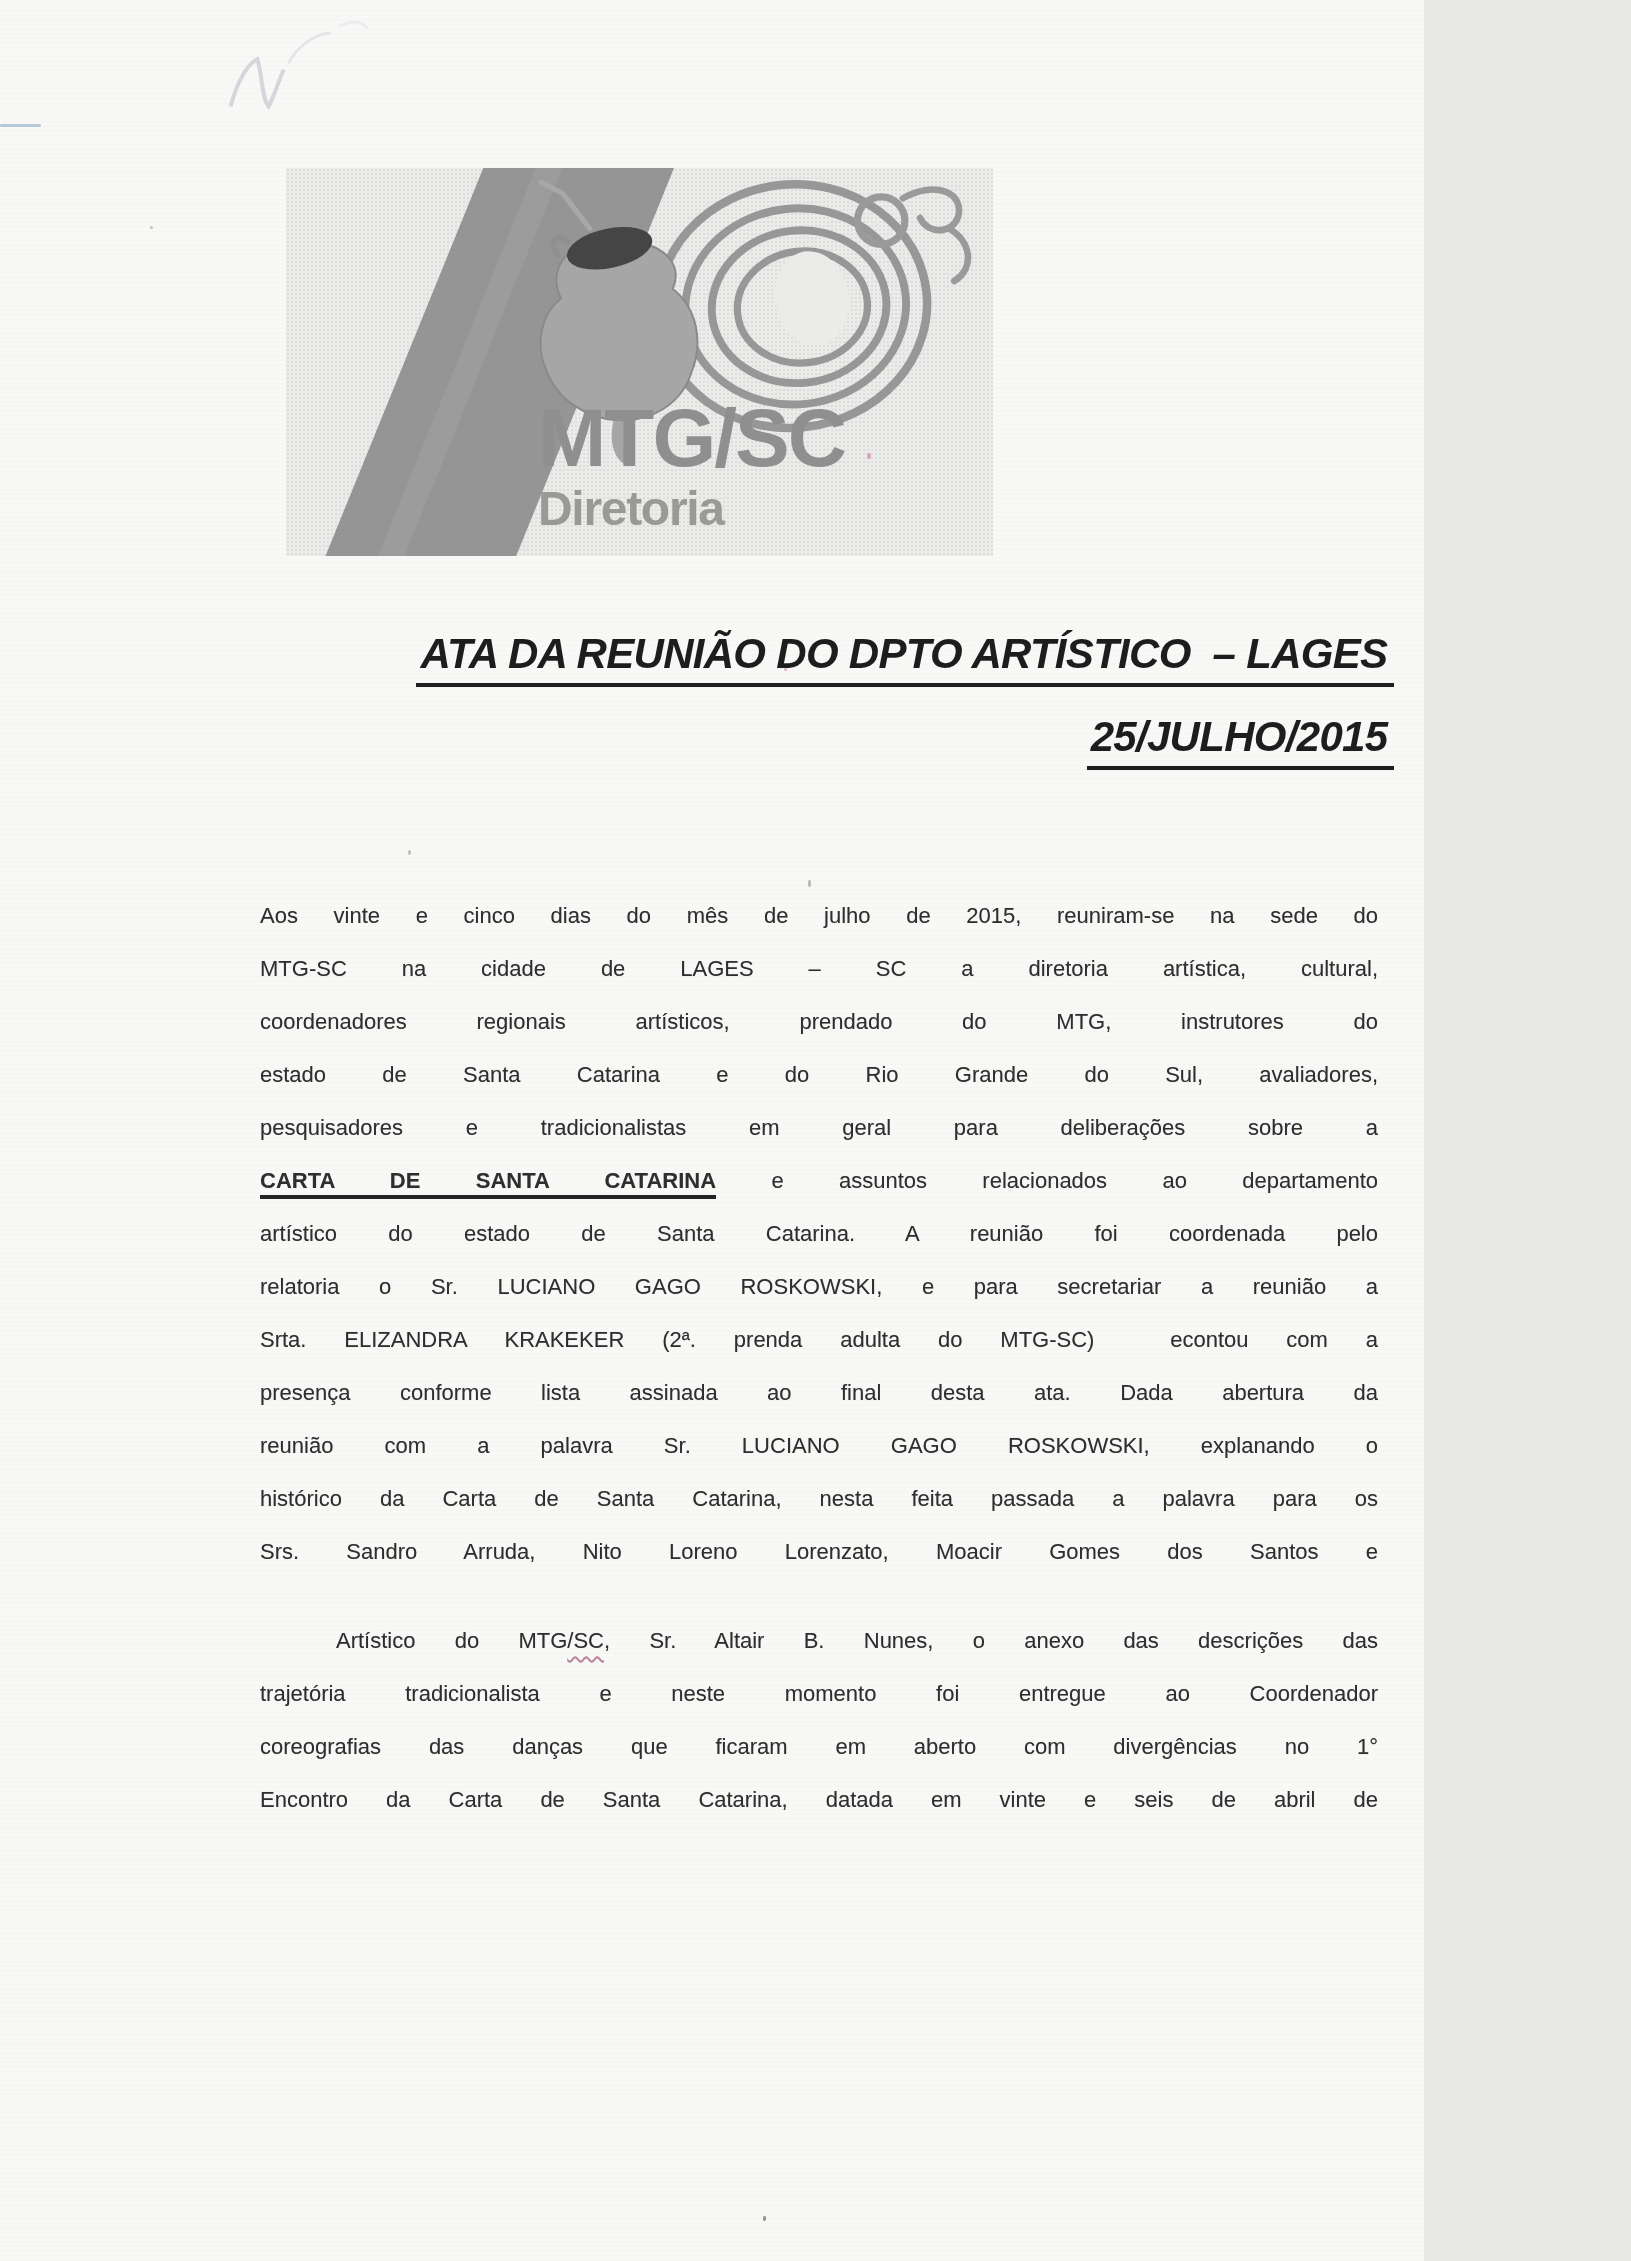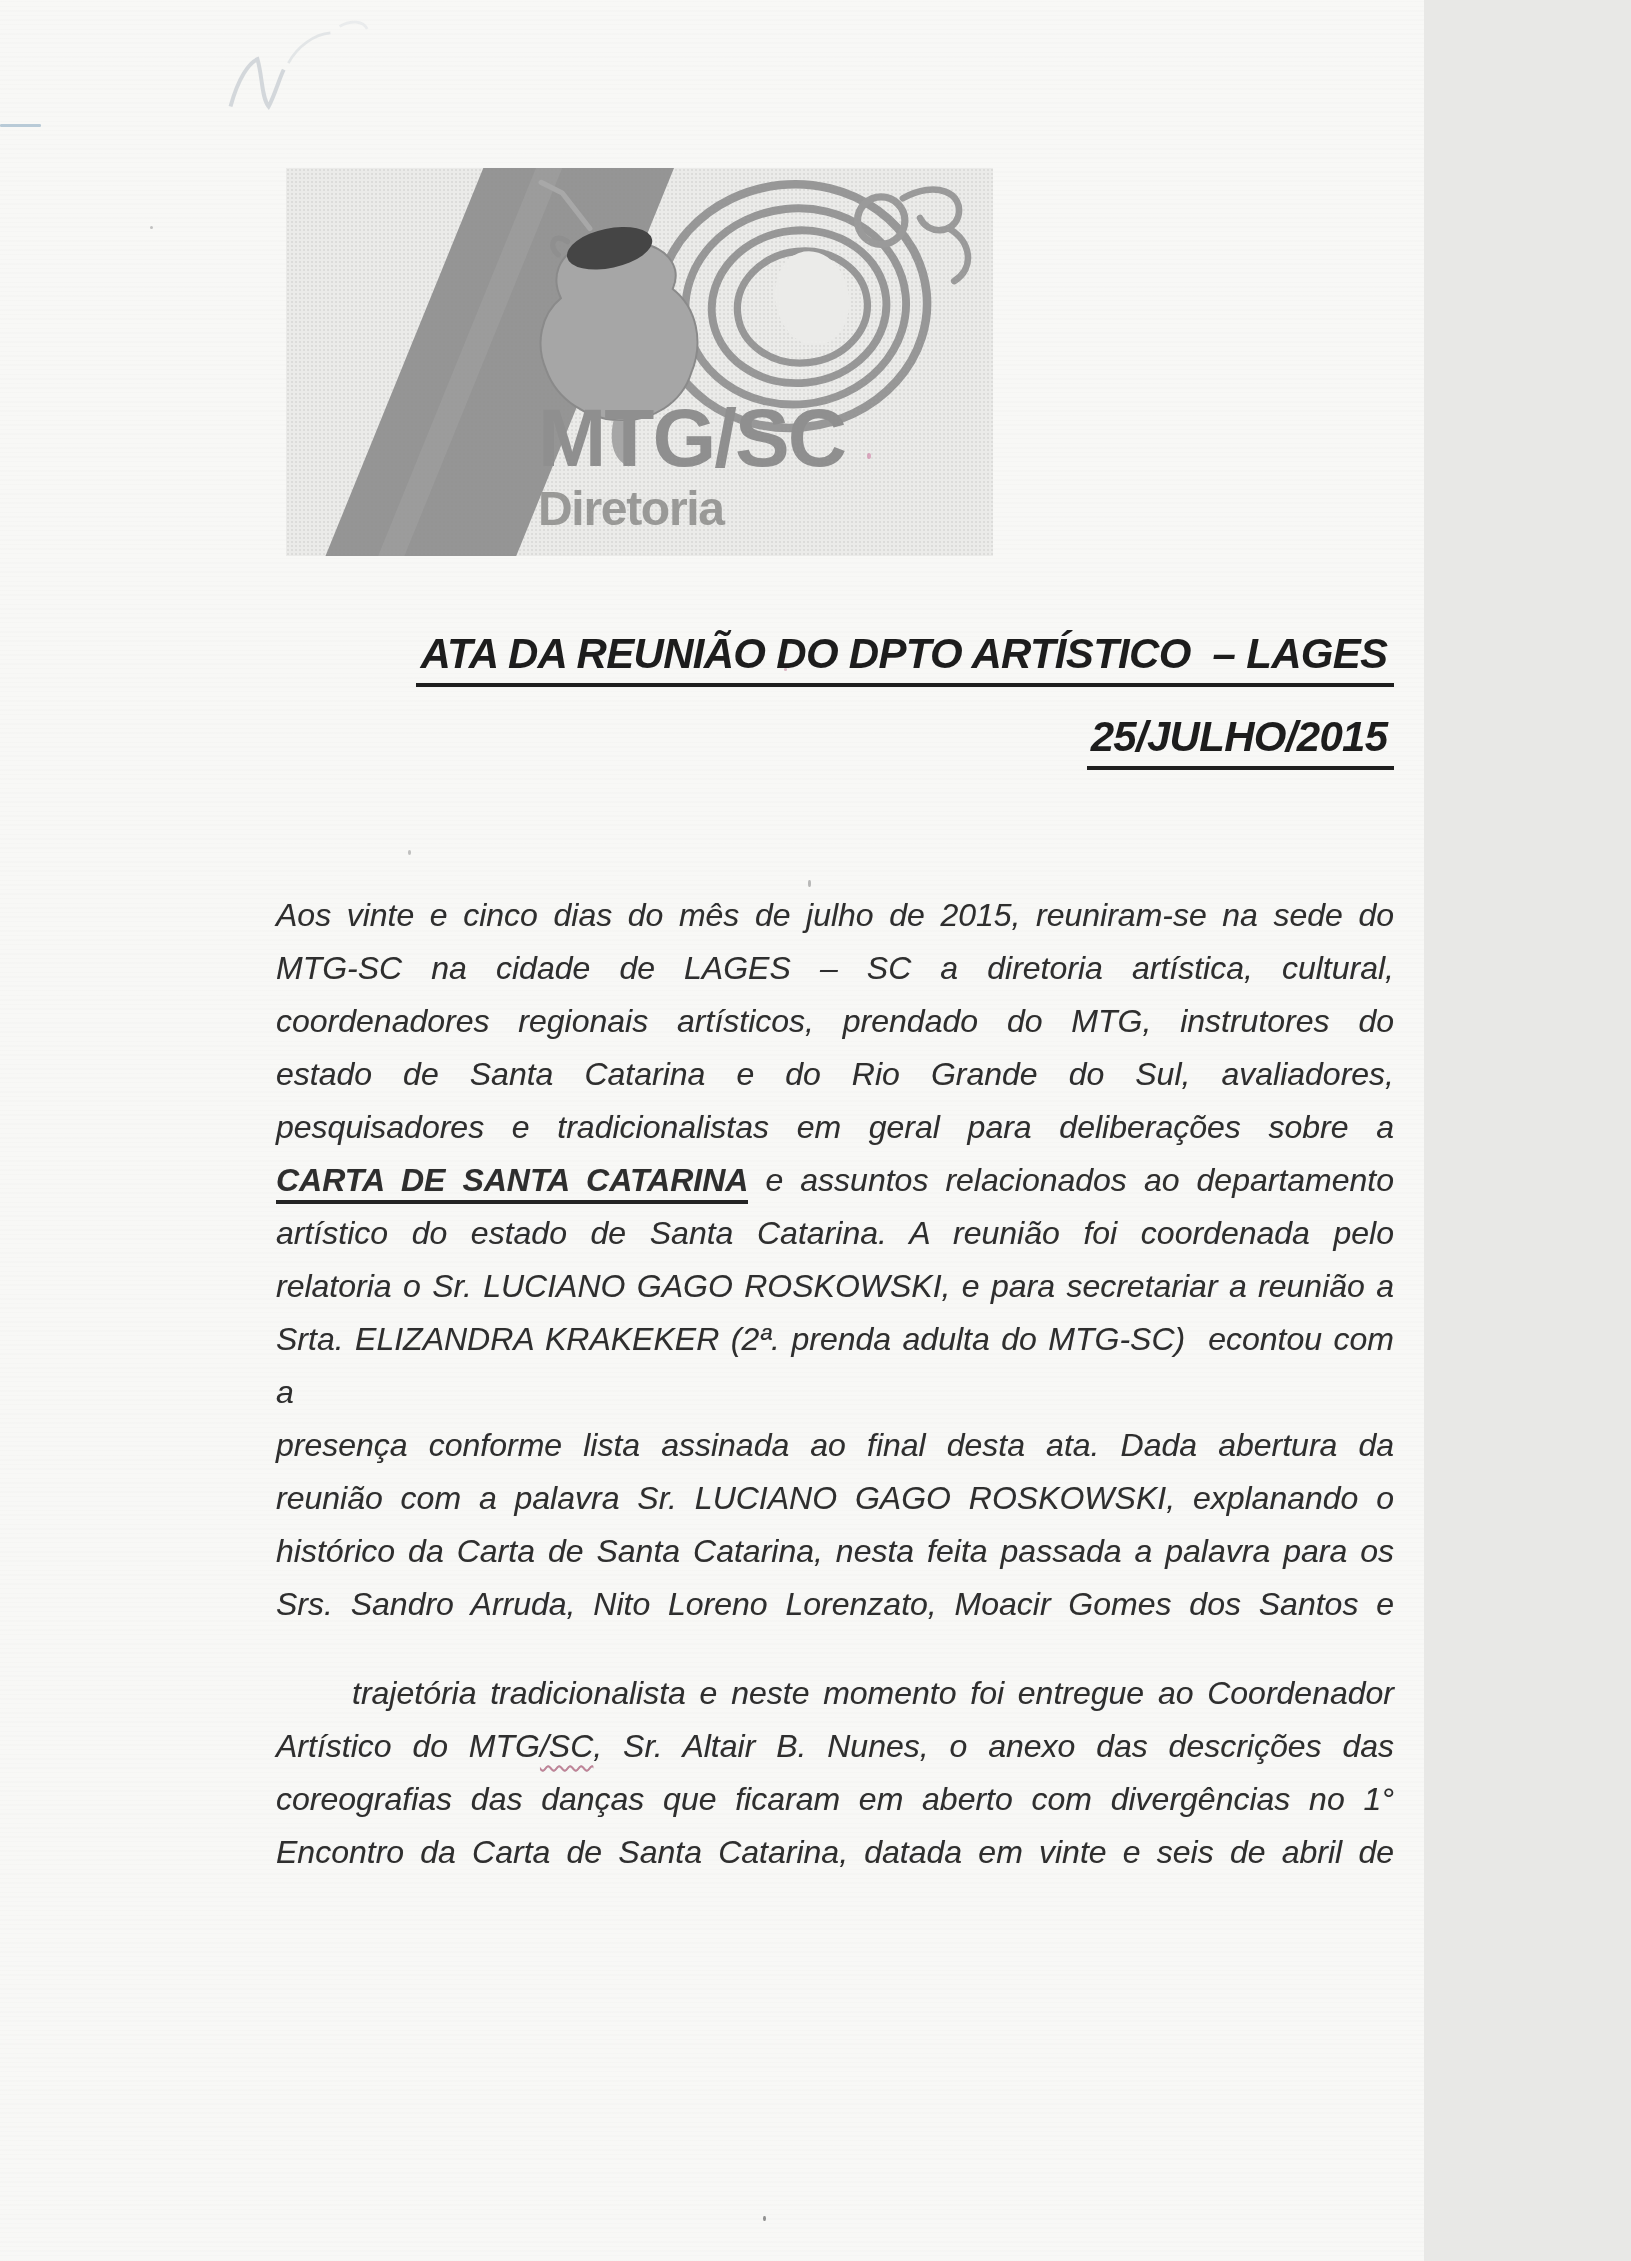--- a/index.html
+++ b/index.html
@@ -38,24 +38,23 @@
   .title-line{font-size:42px; line-height:1;}
   .title-line + .title-line{margin-top:29px;}
   .title-line .u{
     display:inline-block;
     border-bottom:4.6px solid #1f1f1f;
     padding:0 6.6px 8px 4px;
     letter-spacing:-0.7px;
   }
   
   .body-block{
-    position:absolute; left:276px; top:889px; width:1118px;
-    font-size:32px; line-height:53px; color:#2e2e2e;
+    position:absolute; left:260px; top:889px; width:1118px;
+    font-size:22px; line-height:53px; color:#2e2e2e;
     text-shadow:0 0 0.7px rgba(40,40,40,0.25);
-    font-style:italic;
   }
   .para{margin:0;}
   .para + .para{margin-top:36px;}
   .line{
     text-align:justify; text-align-last:justify; text-justify:inter-word;
     white-space:normal;
   }
   .line.final{text-align-last:left;}
   .para.indent .line:first-child{text-indent:76px;}
   .seg-b{font-weight:bold;}
@@ -128,22 +127,22 @@
         <div class="line"><span class="seg-b seg-u ">CARTA DE SANTA CATARINA</span><span class=""> e assuntos relacionados ao departamento</span></div>
         <div class="line"><span class="">artístico do estado de Santa Catarina. A reunião foi coordenada pelo</span></div>
         <div class="line"><span class="">relatoria o Sr. LUCIANO GAGO ROSKOWSKI, e para secretariar a reunião a</span></div>
         <div class="line"><span class="">Srta. ELIZANDRA KRAKEKER (2ª. prenda adulta do MTG-SC)&nbsp; econtou com a</span></div>
         <div class="line"><span class="">presença conforme lista assinada ao final desta ata. Dada abertura da</span></div>
         <div class="line"><span class="">reunião com a palavra Sr. LUCIANO GAGO ROSKOWSKI, explanando o</span></div>
         <div class="line"><span class="">histórico da Carta de Santa Catarina, nesta feita passada a palavra para os</span></div>
         <div class="line"><span class="">Srs. Sandro Arruda, Nito Loreno Lorenzato, Moacir Gomes dos Santos e</span></div>
       </div>
       <div class="para indent">
+        <div class="line"><span class="">Artístico do MTG</span><span class="seg-sq">/SC</span><span class="">, Sr. Altair B. Nunes, o anexo das descrições das</span></div>
         <div class="line"><span class="">trajetória tradicionalista e neste momento foi entregue ao Coordenador</span></div>
-        <div class="line"><span class="">Artístico do MTG</span><span class="seg-sq">/SC</span><span class="">, Sr. Altair B. Nunes, o anexo das descrições das</span></div>
         <div class="line"><span class="">coreografias das danças que ficaram em aberto com divergências no 1°</span></div>
         <div class="line"><span class="">Encontro da Carta de Santa Catarina, datada em vinte e seis de abril de</span></div>
       </div>
     </div>
 
   <div class="speck" style="left:0;top:124px;width:41px;height:2.6px;background:#a9bfd0;border-radius:1.3px;opacity:.8;"></div>
   <div class="speck" style="left:867px;top:453px;width:4px;height:6px;background:#cc6f9a;opacity:.55;"></div>
   <div class="speck" style="left:784px;top:668px;width:2.6px;height:2.6px;background:#c98ca5;opacity:.6;"></div>
   <div class="speck" style="left:150px;top:226px;width:3.3px;height:3.3px;background:#a9a9a9;opacity:.7;"></div>
   <div class="speck" style="left:408px;top:850px;width:3.3px;height:4.6px;background:#9b9b9b;opacity:.6;"></div>

